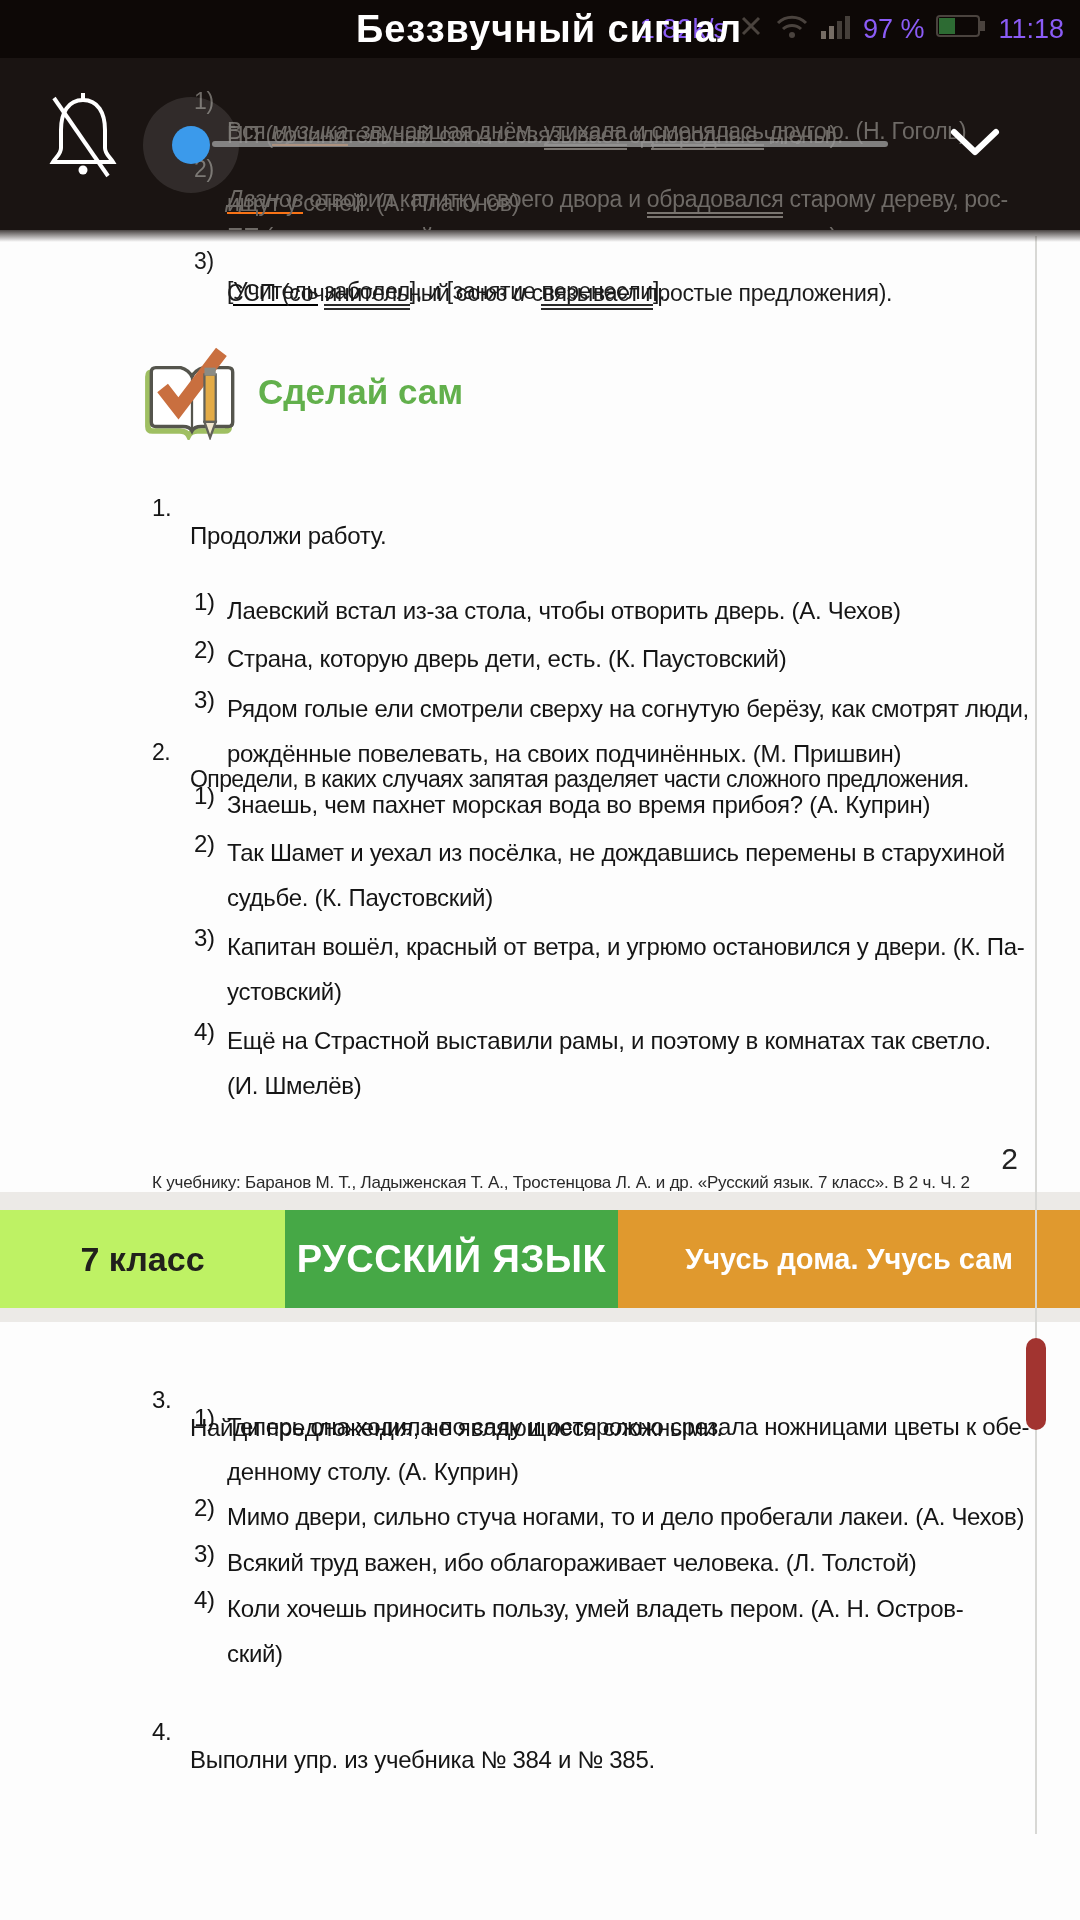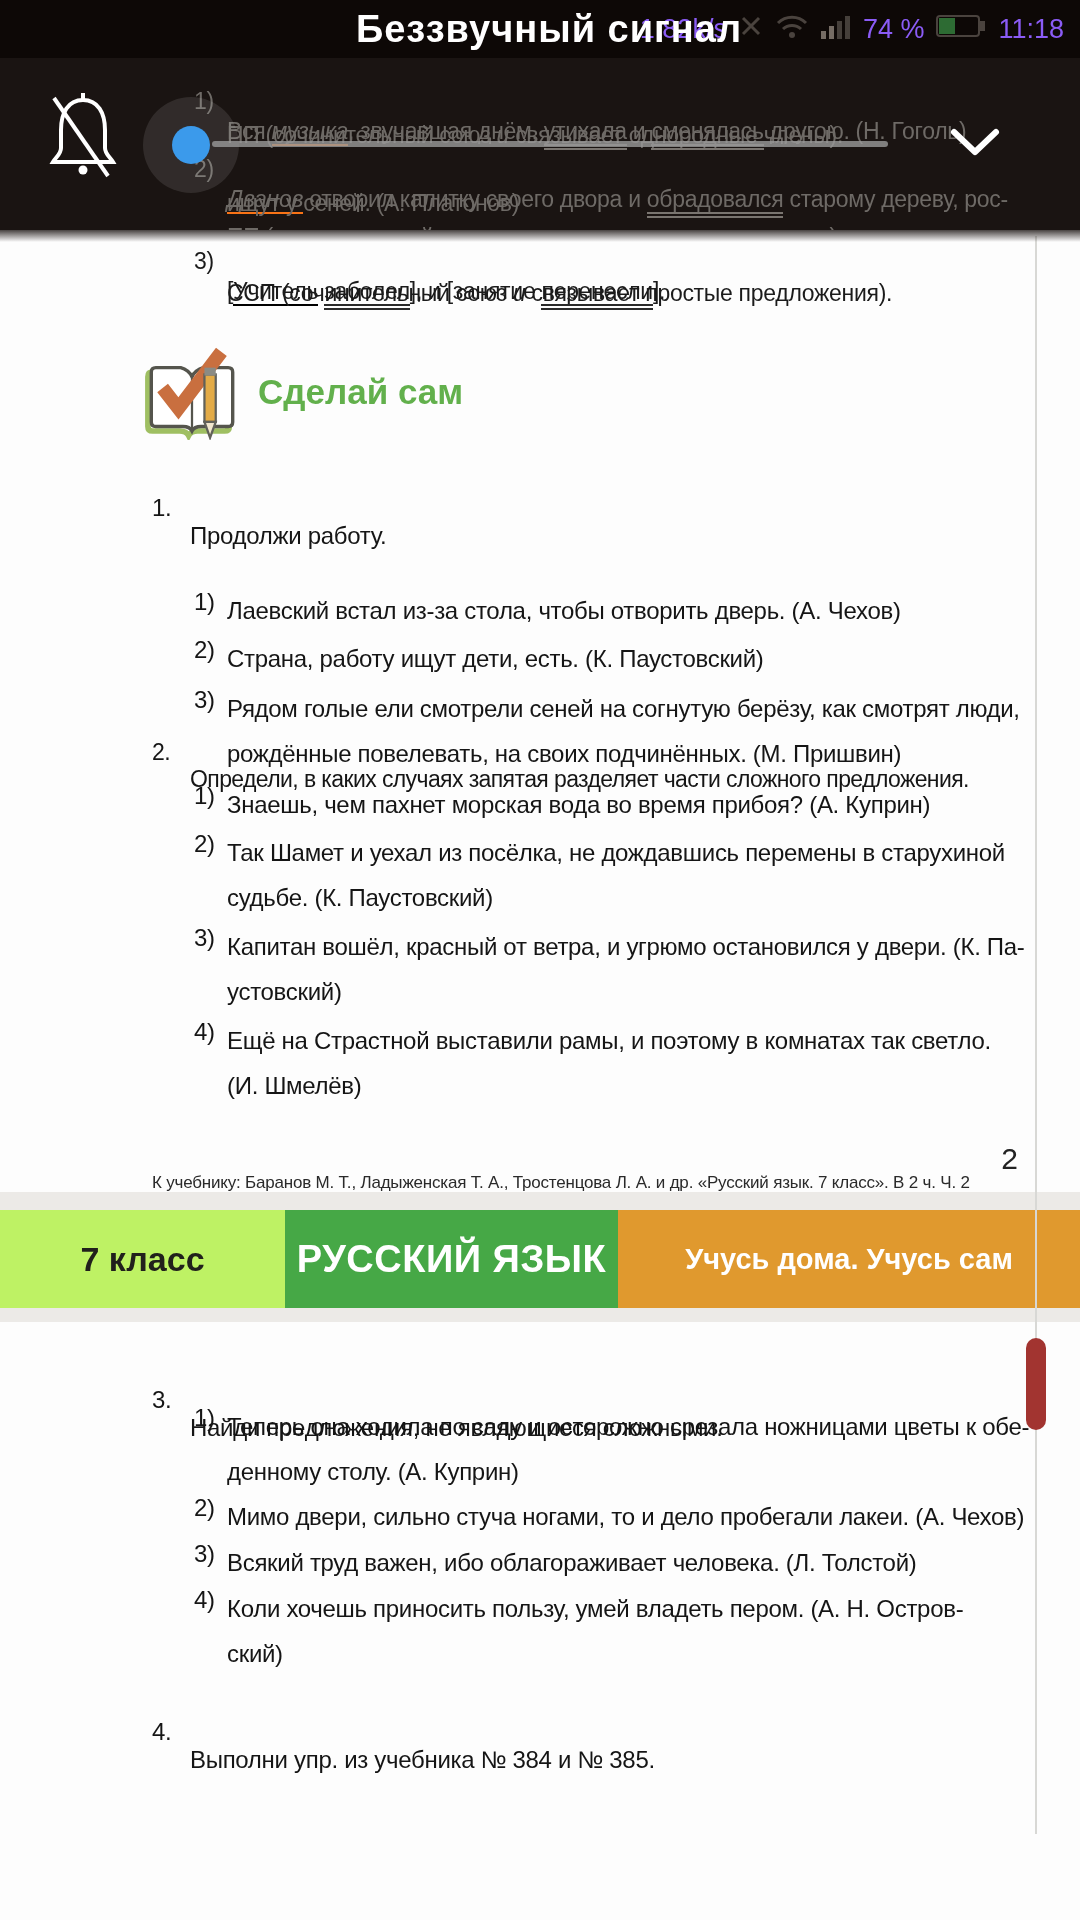--- a/index.html
+++ b/index.html
@@ -82,25 +82,25 @@
   <div class="ex-head" style="top:466px">
     <span class="head-num">1.</span>
     <span class="head-txt">Продолжи работу.</span>
   </div>
   <div class="ex-item" style="top:588px">
     <span class="n">1)</span>
     <div class="t">Лаевский встал из-за стола, чтобы отворить дверь. (А. Чехов)</div>
   </div>
   <div class="ex-item" style="top:636px">
     <span class="n">2)</span>
-    <div class="t">Страна, работу ищут дети, есть. (К. Паустовский)</div>
+    <div class="t">Страна, которую дверь дети, есть. (К. Паустовский)</div>
   </div>
   <div class="ex-item" style="top:686px">
     <span class="n">3)</span>
-    <div class="t">Рядом голые ели смотрели сеней на согнутую берёзу, как смотрят люди,
+    <div class="t">Рядом голые ели смотрели сверху на согнутую берёзу, как смотрят люди,
 рождённые повелевать, на своих подчинённых. (М. Пришвин)</div>
   </div>
 
   <div class="ex-head tight" style="top:712px">
     <span class="head-num">2.</span>
     <span class="head-txt">Определи, в каких случаях запятая разделяет части сложного предложения.</span>
   </div>
   <div class="ex-item" style="top:782px">
     <span class="n">1)</span>
     <div class="t">Знаешь, чем пахнет морская вода во время прибоя? (А. Куприн)</div>
@@ -206,21 +206,21 @@
       </svg>
     </span>
     <span>
       <svg width="30" height="26" viewBox="0 0 30 26">
         <rect x="0" y="18" width="5" height="8" fill="#756c64"></rect>
         <rect x="8" y="13" width="5" height="13" fill="#756c64"></rect>
         <rect x="16" y="8" width="5" height="18" fill="#453f3a"></rect>
         <rect x="24" y="3" width="5" height="23" fill="#453f3a"></rect>
       </svg>
     </span>
-    <span>74 %</span>
+    <span>97 %</span>
     <span>
       <svg width="50" height="26" viewBox="0 0 50 26">
         <rect x="1" y="3" width="42" height="20" rx="3" fill="#0d0806" stroke="#4a433e" stroke-width="2"></rect>
         <rect x="3" y="5" width="16" height="16" fill="#2d6b33"></rect>
         <rect x="44" y="8" width="5" height="10" fill="#4a433e"></rect>
       </svg>
     </span>
     <span>11:18</span>
   </div>
   <div class="shade-title">Беззвучный сигнал</div>

